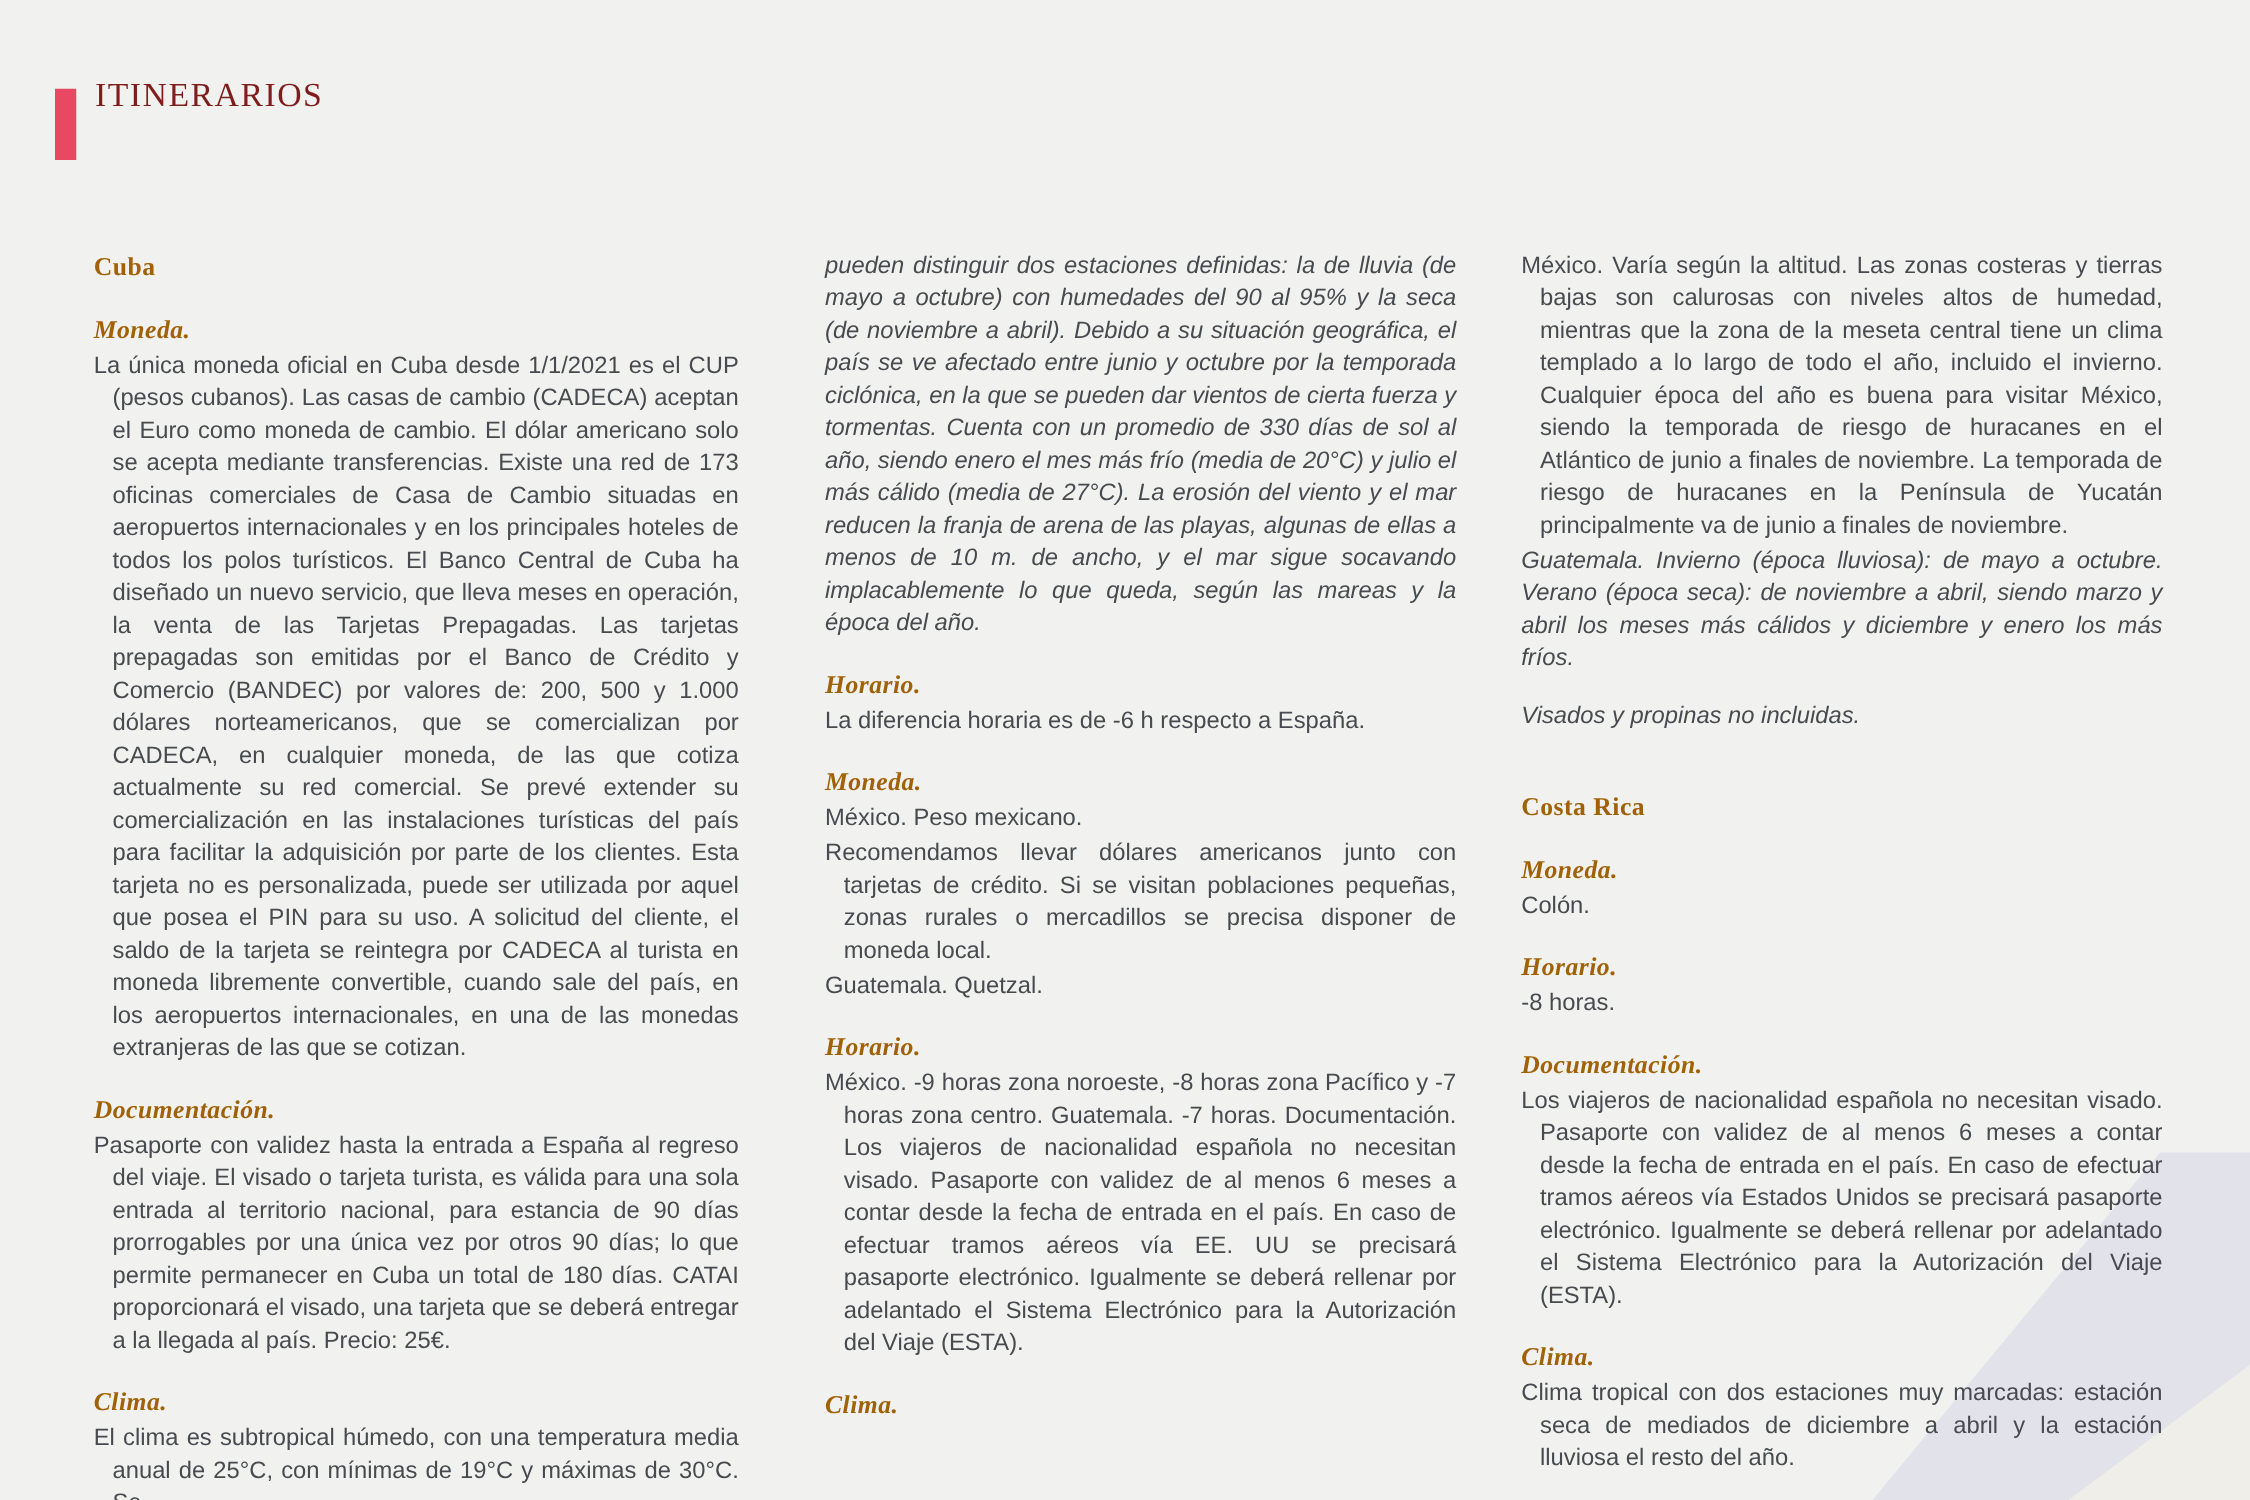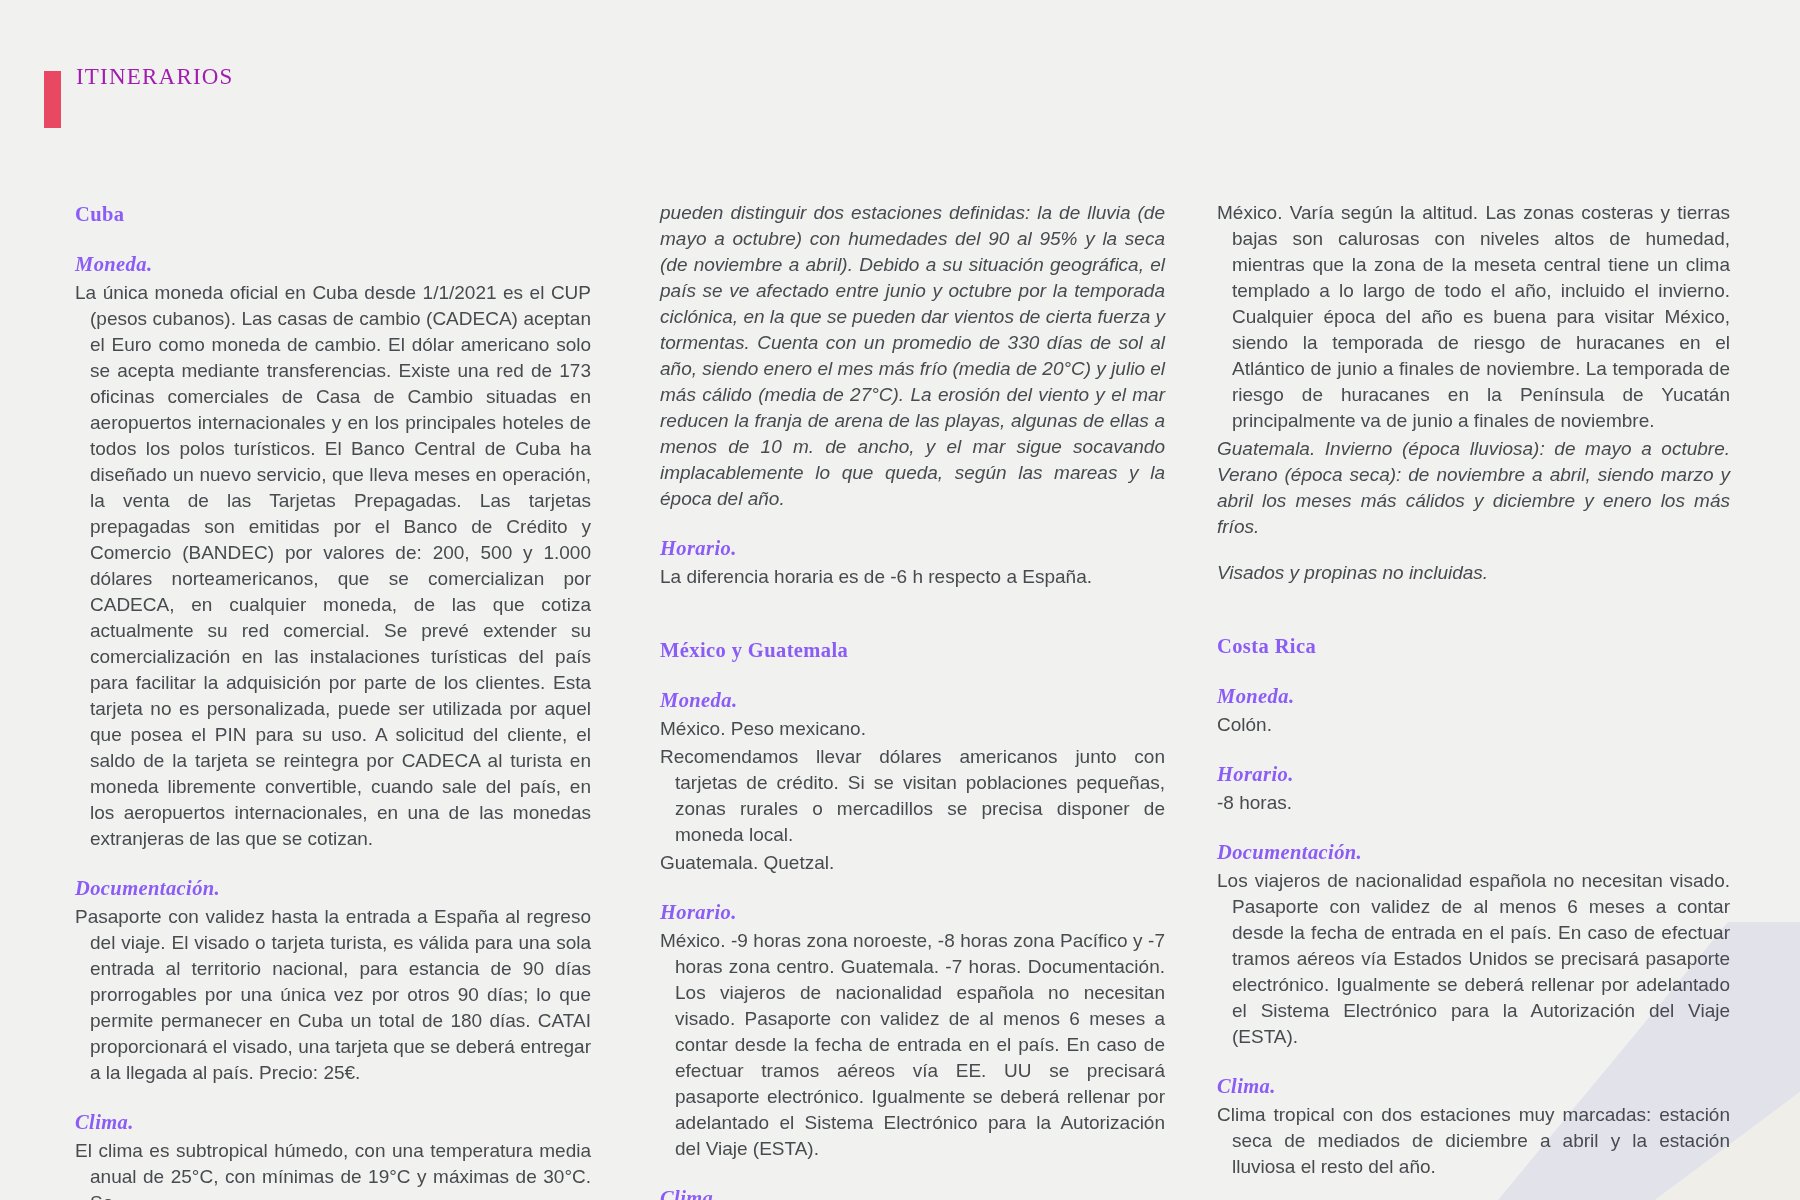--- a/index.html
+++ b/index.html
@@ -13,36 +13,36 @@
   .watermark{position:absolute;left:0;top:0;z-index:0;}
   .content{position:relative;z-index:1;}
   .accent-bar{
     position:absolute;left:44px;top:71px;width:17px;height:57px;
     background:#e84861;
   }
   .page-title{
     position:absolute;left:76px;top:62px;margin:0;
     font-family:"Liberation Serif", serif;
     font-weight:400;
-    font-size:23px;line-height:29px;
+    font-size:27px;line-height:29px;
     letter-spacing:1.2px;
-    color:#a21caf;
+    color:#7f1d1d;
   }
   .col{
     position:absolute;top:200px;
     color:#474b4f;
     font-size:19px;line-height:26px;
   }
   .col-1{left:75px;width:516px;}
   .col-2{left:660px;width:505px;}
   .col-3{left:1217px;width:513px;}
   .country,.subhead{
     font-family:"Liberation Serif", serif;
     font-weight:700;
-    color:#8b5cf6;
+    color:#a16207;
     font-size:20.5px;line-height:28px;
     letter-spacing:0.4px;
     margin:0;
   }
   .country{margin-top:46px;}
   .first{margin-top:0;}
   .tight{margin-top:0;}
   .subhead{margin-top:22px;font-style:italic;}
   .para{
     margin:2px 0 0;
@@ -78,21 +78,20 @@
       <h3 class="subhead">Documentación.</h3>
       <p class="para">Pasaporte con validez hasta la entrada a España al regreso del viaje. El visado o tarjeta turista, es válida para una sola entrada al territorio nacional, para estancia de 90 días prorrogables por una única vez por otros 90 días; lo que permite permanecer en Cuba un total de 180 días. CATAI proporcionará el visado, una tarjeta que se deberá entregar a la llegada al país. Precio: 25€.</p>
       <h3 class="subhead">Clima.</h3>
       <p class="para">El clima es subtropical húmedo, con una temperatura media anual de 25°C, con mínimas de 19°C y máximas de 30°C. Se</p>
     </div>
 
     <div class="col col-2">
       <p class="para flush">pueden distinguir dos estaciones definidas: la de lluvia (de mayo a octubre) con humedades del 90 al 95% y la seca (de noviembre a abril). Debido a su situación geográfica, el país se ve afectado entre junio y octubre por la temporada ciclónica, en la que se pueden dar vientos de cierta fuerza y tormentas. Cuenta con un promedio de 330 días de sol al año, siendo enero el mes más frío (media de 20°C) y julio el más cálido (media de 27°C). La erosión del viento y el mar reducen la franja de arena de las playas, algunas de ellas a menos de 10 m. de ancho, y el mar sigue socavando implacablemente lo que queda, según las mareas y la época del año.</p>
       <h3 class="subhead">Horario.</h3>
       <p class="para">La diferencia horaria es de -6 h respecto a España.</p>
-      <h2 class="country">México y Guatemala</h2>
       <h3 class="subhead tight">Moneda.</h3>
       <p class="para">México. Peso mexicano.</p>
       <p class="para">Recomendamos llevar dólares americanos junto con tarjetas de crédito. Si se visitan poblaciones pequeñas, zonas rurales o mercadillos se precisa disponer de moneda local.</p>
       <p class="para">Guatemala. Quetzal.</p>
       <h3 class="subhead">Horario.</h3>
       <p class="para">México. -9 horas zona noroeste, -8 horas zona Pacífico y -7 horas zona centro. Guatemala. -7 horas. Documentación. Los viajeros de nacionalidad española no necesitan visado. Pasaporte con validez de al menos 6 meses a contar desde la fecha de entrada en el país. En caso de efectuar tramos aéreos vía EE. UU se precisará pasaporte electrónico. Igualmente se deberá rellenar por adelantado el Sistema Electrónico para la Autorización del Viaje (ESTA).</p>
       <h3 class="subhead">Clima.</h3>
     </div>
 
     <div class="col col-3">

